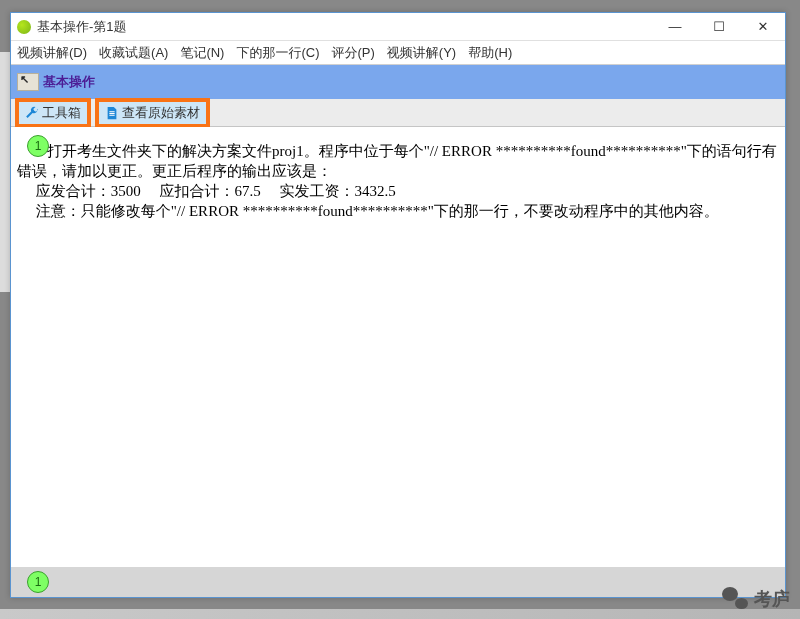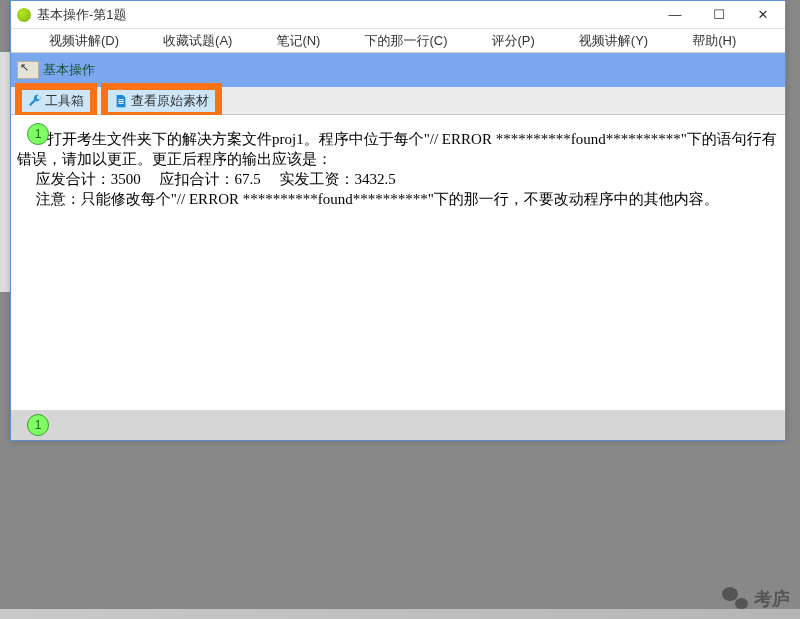--- a/index.html
+++ b/index.html
@@ -7,23 +7,23 @@
   font-family: "Microsoft YaHei", SimSun, sans-serif;
   font-size: 13px;
   background: #888;
   width: 800px;
   height: 619px;
   overflow: hidden;
 }
 .window {
   position: absolute;
   left: 10px;
-  top: 0;
+  top: 12px;
   width: 776px;
-  height: 441px;
+  height: 586px;
   background: #fff;
   border: 1px solid #5a94d0;
   display: flex;
   flex-direction: column;
   box-shadow: 0 0 6px rgba(0,0,0,.2);
 }
 .titlebar {
   height: 28px;
   background: #fff;
   border-bottom: 1px solid #e0e0e0;
@@ -51,35 +51,35 @@
   height: 24px;
   background: #fff;
   border-bottom: 1px solid #d0d0d0;
   display: flex;
   align-items: center;
   padding-left: 6px;
   gap: 12px;
   font-size: 13px;
   color: #333;
 }
-.menubar span { cursor: default; margin-left: 32px; }
+.menubar span { cursor: default; }
 .tabstrip {
   height: 34px;
   background: #7aa7ed;
   display: flex;
   align-items: center;
   padding-left: 4px;
 }
 .tab-item {
   display: flex;
   align-items: center;
   padding: 0 10px 0 2px;
   height: 26px;
-  color: #14532d;
-  font-weight: normal;
+  color: #4c1d95;
+  font-weight: bold;
 }
 .tab-icon {
   width: 22px; height: 18px;
   background: #e6e2d6;
   border: 1px solid #b8b09a;
   margin-right: 4px;
   position: relative;
 }
 .tab-icon::before {
   content: "↖";
@@ -92,21 +92,21 @@
   height: 28px;
   background: #ececec;
   border-bottom: 1px solid #c5c5c5;
   display: flex;
   align-items: center;
   padding-left: 4px;
   gap: 4px;
 }
 .tool-btn {
   background: #cde6f7;
-  border: 7px solid #f97316;
+  border: 4px solid #f97316;
   padding: 2px 6px;
   font-size: 13px;
   display: inline-flex;
   align-items: center;
   gap: 3px;
   color: #333;
 }
 .ico { width: 14px; height: 14px; display: inline-block; }
 .content {
   flex: 1;

